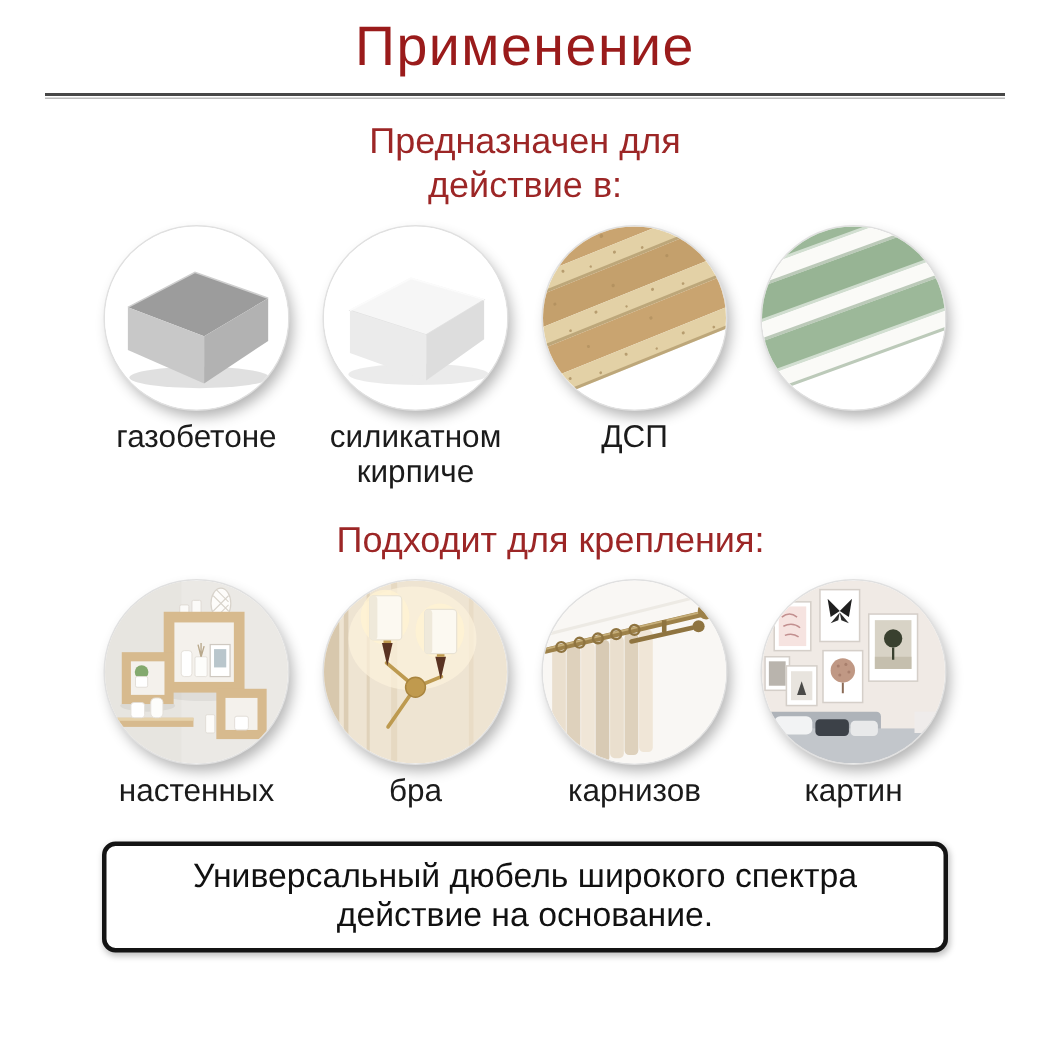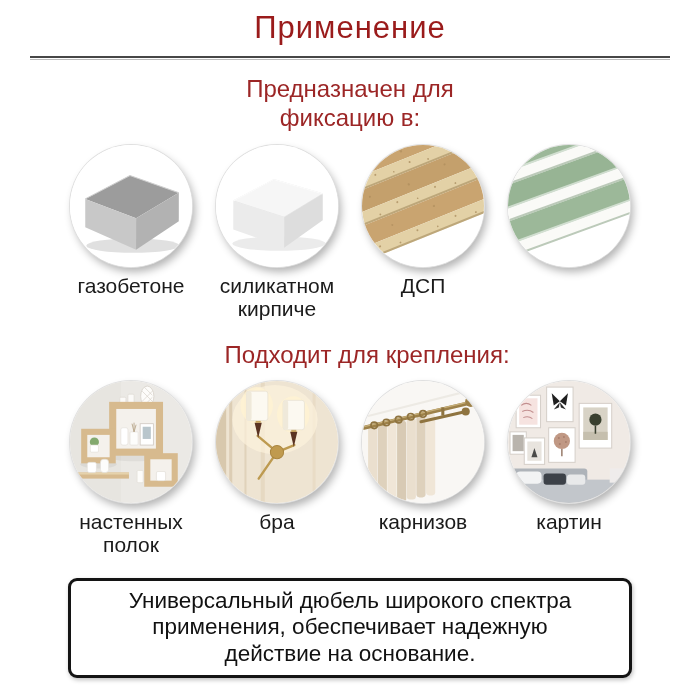--- a/index.html
+++ b/index.html
@@ -7,21 +7,21 @@
     width:700px;height:700px;background:#ffffff;
     font-family:"Liberation Sans", sans-serif;
     -webkit-font-smoothing:antialiased;
     overflow:hidden;
   }
   .page{position:relative;width:700px;height:700px;}
 
   .title{
     margin:10px 0 0 0;
     text-align:center;
-    font-size:31px;
+    font-size:37px;
     font-weight:400;
     letter-spacing:1px;
     color:#9a1b1b;
   }
   .separator{
     width:640px;height:1px;
     margin:10px auto 0 auto;
     border-top:2px solid #474747;
     border-bottom:1px solid #bcbcbc;
   }
@@ -79,21 +79,21 @@
 </head>
 <body>
 
 <div class="page">
 
   <h1 class="title">Применение</h1>
   <div class="separator"></div>
 
   <div class="heading">
     <div>Предназначен для</div>
-    <div>фиксацию в:</div>
+    <div>действие в:</div>
   </div>
 
   <div class="row">
 
     <div class="col">
       <div class="circle">
         <svg viewBox="0 0 120 120">
           <rect width="120" height="120" fill="#ffffff"></rect>
           <ellipse cx="62" cy="99" rx="46" ry="7" fill="#000000" opacity="0.12"></ellipse>
           <polygon points="15,53 59,30 107,47 65,72" fill="#9c9c9c"></polygon>
@@ -242,21 +242,20 @@
           <rect x="66" y="88" width="6" height="12" rx="1" fill="#fdfcfa" stroke="#e0dcd5" stroke-width="0.6"></rect>
 
           <rect x="6" y="90" width="52" height="6" fill="#d7ba8e"></rect>
           <rect x="6" y="90" width="52" height="2" fill="#e6d2ab"></rect>
           <rect x="17" y="80" width="9" height="10" rx="2" fill="#ffffff" stroke="#e2ded8" stroke-width="0.6"></rect>
           <rect x="30" y="77" width="8" height="13" rx="3" fill="#fdfdfb" stroke="#e2ded8" stroke-width="0.6"></rect>
         </svg>
       </div>
       <div class="caption">
         <div>настенных</div>
-        <div>полок</div>
       </div>
     </div>
 
     <div class="col">
       <div class="circle">
         <svg viewBox="0 0 120 120">
           <rect width="120" height="120" fill="#eee4d2"></rect>
           <rect x="0" y="0" width="10" height="120" fill="#d8c8ad"></rect>
           <rect x="13" y="0" width="3" height="120" fill="#dccdb4"></rect>
           <rect x="28" y="0" width="2" height="120" fill="#e0d2ba"></rect>
@@ -369,17 +368,16 @@
       <div class="caption">
         <div>картин</div>
         <div></div>
       </div>
     </div>
 
   </div>
 
   <div class="footer-box">
     <div>Универсальный дюбель широкого спектра</div>
-    <div>применения, обеспечивает надежную</div>
     <div>действие на основание.</div>
   </div>
 
 </div>
 
 </body></html>

